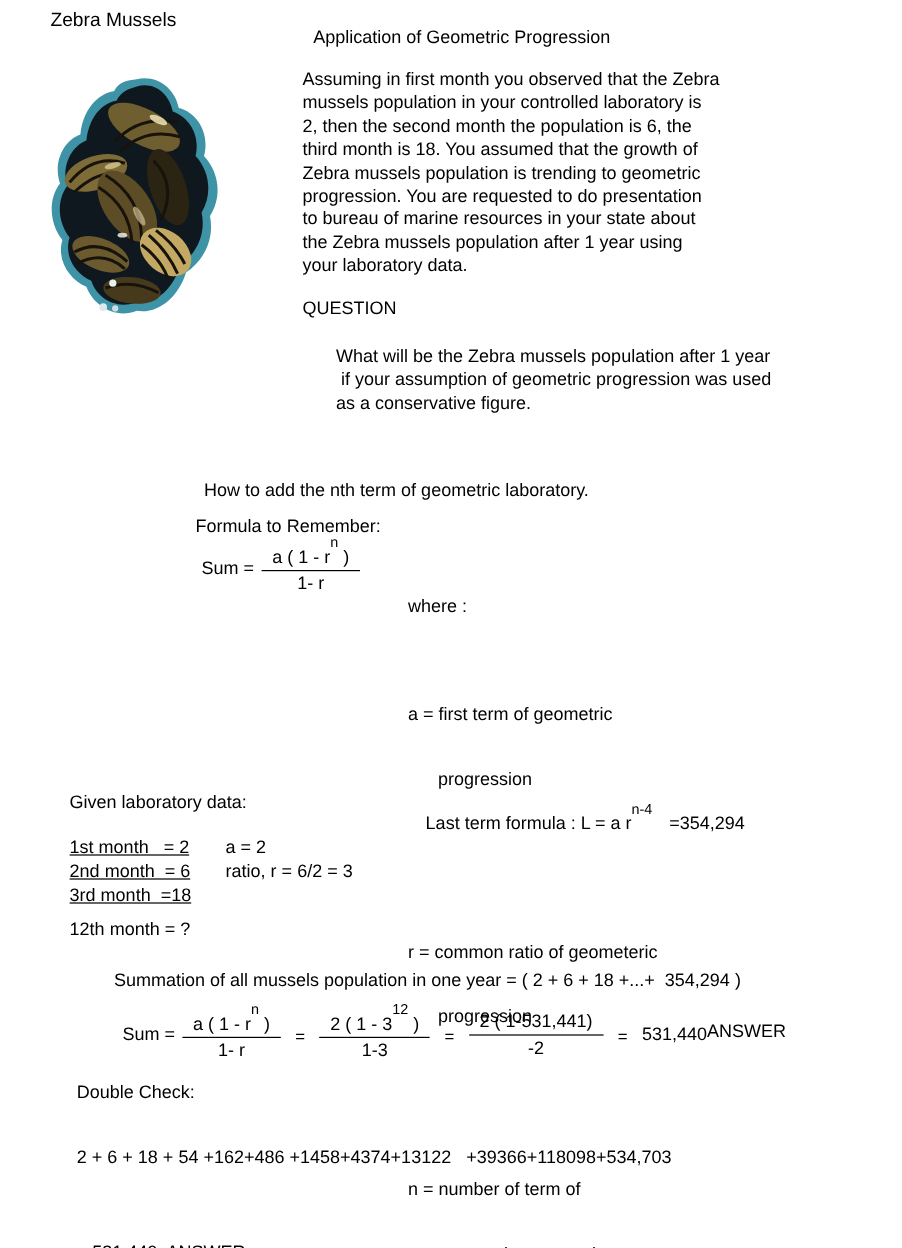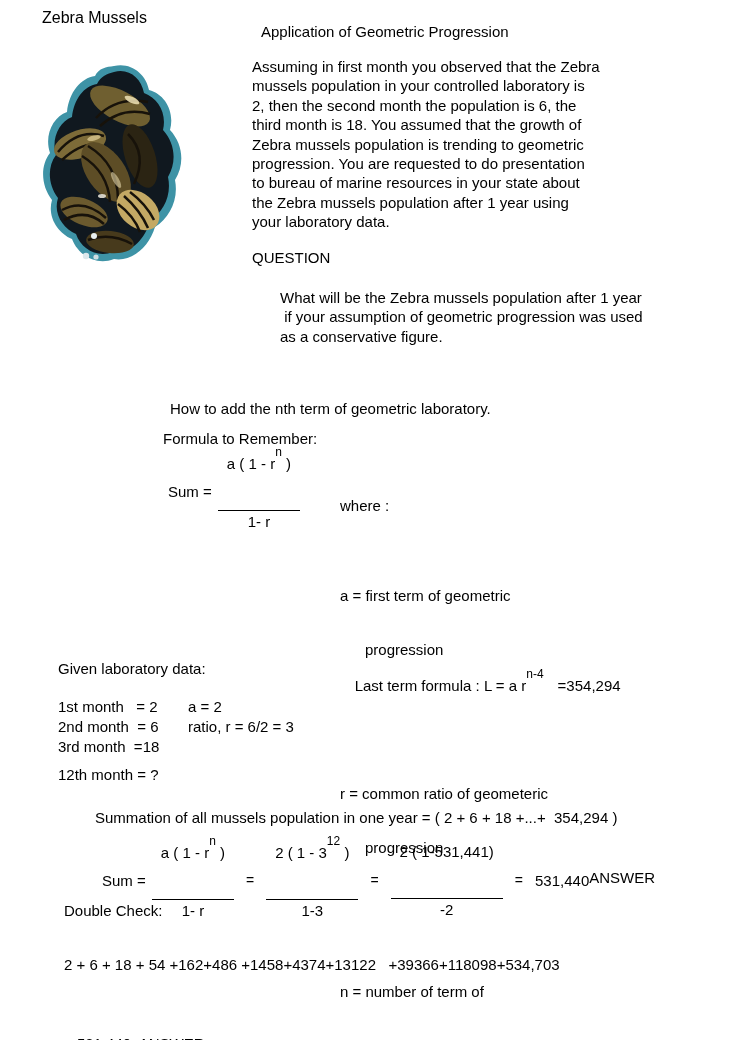--- a/index.html
+++ b/index.html
@@ -18,31 +18,31 @@
   .doc-title { left:42px; top:9px; font-size:16px; }
   .heading { left:261px; top:23px; }
   .photo { position:absolute; left:36px; top:60px; width:150px; height:208px; }
   .intro { left:252px; top:57px; line-height:19.4px; }
   .q-label { left:252px; top:249px; }
   .q-text { left:252px; top:288px; line-height:19.4px;margin-left:28px; }
   .howto { left:170px; top:400px; }
   .remember { left:163px; top:430px; }
   .formula-row { left:168px; top:452px; display:flex; align-items:center; }
   .formula-row .sum-label { margin-right:6px; }
-  .frac { display:inline-flex; flex-direction:column; align-items:center;gap:36px; }
+  .frac { display:inline-flex; flex-direction:column; align-items:center; }
   .frac .num { padding:0 9px 2px; white-space:pre; }
   .frac .den { border-top:1.5px solid #000; align-self:stretch; text-align:center; padding-top:2px; white-space:pre; }
   .fsup { font-size:12px; position:relative; top:-7px; }
   .where-block { left:340px; top:461px; line-height:18px; }
   .where-line2 { }
   .def-group { margin-top:18px; }
   .lab-label { left:58px; top:660px; }
   .lastterm { left:338px; top:657px; }
   .lastterm .result { margin-left:14px; }
-  .months { left:58px; top:697px; line-height:20px; }
+  .months { left:58px; top:697px; line-height:20px;text-decoration:underline; }
   .params { left:188px; top:697px; line-height:20px; }
   .month12 { left:58px; top:766px; }
   .summation { left:95px; top:809px;text-align:center; }
   .big-eq { left:102px; top:841px; display:flex; align-items:center; }
   .big-eq .eq { margin:0 12px; font-size:14px; }
   .big-eq .sum-label { margin-right:6px; }
   .big-eq .result { }
   .big-eq .answer { position:relative; top:-3px; }
   .dc-label { left:64px; top:902px; }
   .dc-series { left:64px; top:956px; }

